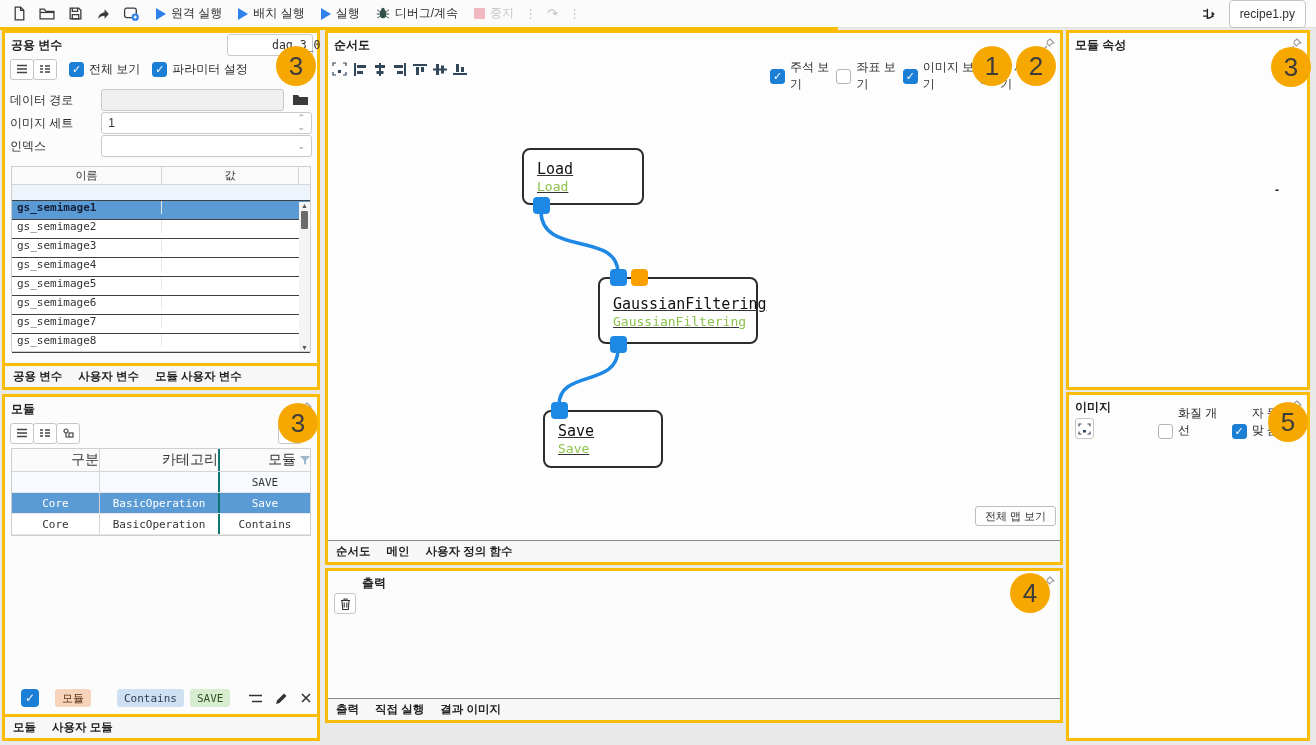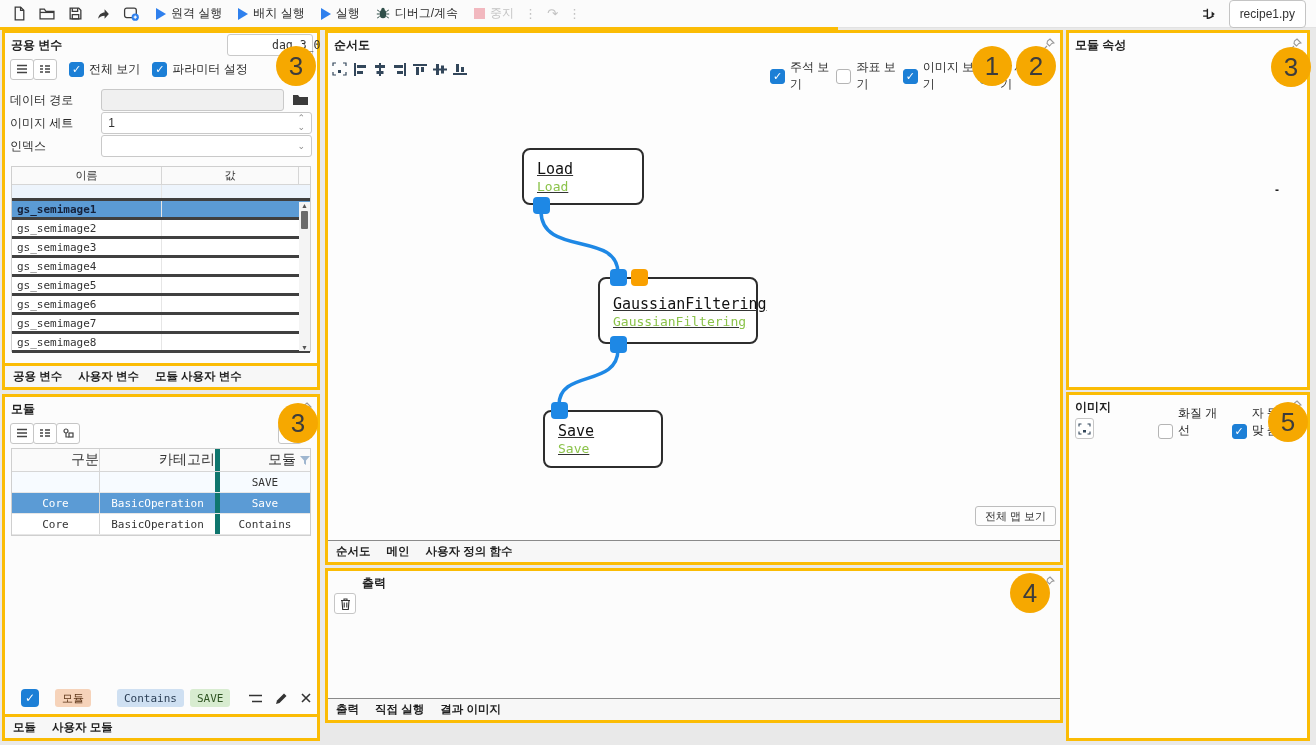--- a/index.html
+++ b/index.html
@@ -61,21 +61,21 @@
   .cv-controls { display:flex; align-items:center; margin:4px 5px 0; height:24px; }
   .cv-field { display:flex; align-items:center; margin:1px 5px 0; height:22px; position:relative; }
   .cv-field .flabel { width:92px; font-size:12px; color:#2b2b2b; }
   .vtable { position:absolute; left:6px; top:133px; width:300px; height:186px;
             border:1px solid #cfcfcf; background:#fff; }
   .vhead { display:flex; height:18px; background:#fafafa; border-bottom:1px solid #d6d6d6; }
   .vhead div { display:flex; align-items:center; justify-content:center; font-size:11px; color:#333; }
   .vh-name { width:150px; border-right:1px solid #d6d6d6; }
   .vh-val  { flex:1; border-right:1px solid #d6d6d6; }
   .vh-sb   { width:11px; }
-  .vrow { display:flex; height:19px; border-bottom:3px solid #404040; }
+  .vrow { display:flex; height:19px; border-bottom:1px solid #404040;flex-direction:column; }
   .vrow .c1 { width:150px; border-right:1px solid #e6e6e6; display:flex; align-items:center; padding-left:5px;
               font-size:11px; }
   .vrow .c2 { flex:1; }
   .vrow.new { background:#edf4fc; height:16px; }
   .vrow.sel { background:#5b9bd5; }
   .vrow.sel .c1 { color:#15213a; font-weight:bold; }
   .vscroll { position:absolute; right:0; top:35px; bottom:0; width:11px; background:#f4f4f4;
              display:flex; flex-direction:column; align-items:center; font-size:7px; color:#555; }
   .vthumb { width:7px; height:18px; background:#6b6b6b; margin-top:2px; border-radius:1px; }
   .varrow-down { margin-top:auto; }
@@ -85,21 +85,21 @@
   .tabstrip.gray { border-top:1px solid #8a8a8a; height:22px; }
   .tabstrip span { font-size:11.5px; font-weight:bold; color:#222; }
 
   
   .p-modules { left:2px; top:394px; width:318px; height:347px; }
   .md-controls { display:flex; align-items:center; margin:4px 5px 0; height:24px; position:relative; }
   .mtable { position:absolute; left:6px; top:51px; width:300px; border:1px solid #cfcfcf; background:#fff; }
   .mhead { display:flex; height:23px; background:#fafafa; border-bottom:1px solid #d6d6d6; }
   .mhead div { display:flex; align-items:center; justify-content:flex-end; font-size:14px; color:#333; gap:4px; }
   .mc1 { width:88px; border-right:1px solid #d6d6d6; }
-  .mc2 { width:120px; border-right:5px solid #0f766e; }
+  .mc2 { width:120px; border-right:2px solid #0f766e; }
   .mc3 { flex:1; }
   .mrow { display:flex; height:21px; border-bottom:1px solid #e6e6e6; }
   .mrow div { display:flex; align-items:center; justify-content:center; font-size:11px; }
   .mrow.filter { background:#f7fbff; }
   .mrow.sel { background:#5b9bd5; }
   .mrow.sel div { color:#fff; }
   .filterbar { position:absolute; left:6px; right:6px; top:289px; height:24px;
                display:flex; align-items:center; gap:6px; }
   .bigcb { width:18px; height:18px; border-radius:4px; background:#1c7fd6; display:inline-flex;
            align-items:center; justify-content:center; margin-left:10px; }

